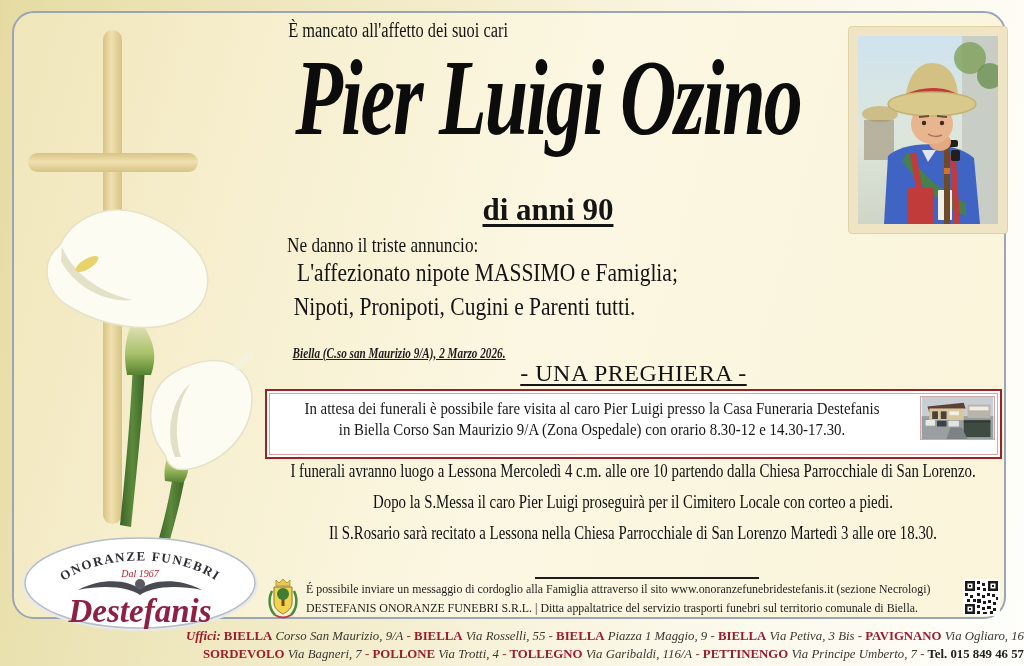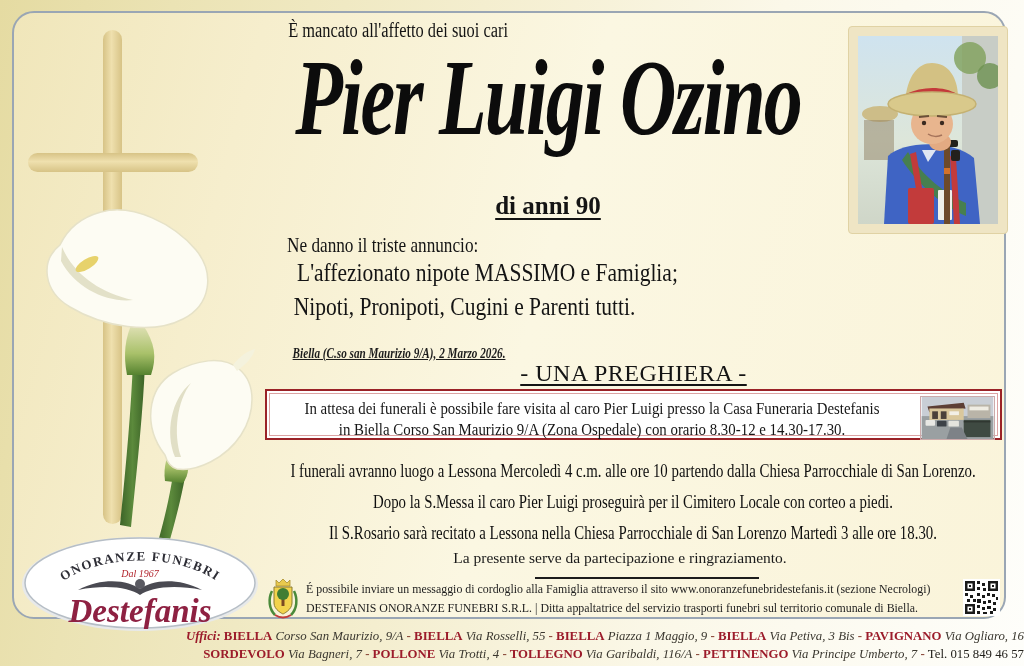--- a/index.html
+++ b/index.html
@@ -12,47 +12,47 @@
   
   .cross-v{position:absolute;left:103px;top:30px;width:19px;height:494px;border-radius:10px;
     background:linear-gradient(to right,#d7c386,#efe0ae 45%,#d7c386);}
   .cross-h{position:absolute;left:28px;top:153px;width:170px;height:19px;border-radius:10px;
     background:linear-gradient(to bottom,#d7c386,#efe0ae 45%,#d7c386);}
   .abs{position:absolute;}
   .intro{left:264px;top:19px;font-size:20px;transform:scaleX(.82);white-space:nowrap;}
   .name{left:248px;top:42px;width:600px;text-align:center;font-size:78px;font-weight:bold;
     font-style:italic;letter-spacing:-2px;line-height:1.05;color:#0c0c0c;
     transform:scaleY(1.38);transform-origin:50% 0;white-space:nowrap;}
-  .age{left:248px;top:192px;width:600px;text-align:center;font-size:25px;font-weight:bold;
+  .age{left:248px;top:192px;width:600px;text-align:center;font-size:31px;font-weight:bold;
     text-decoration:underline;text-underline-offset:4px;}
   .fam-intro{left:266px;top:233px;font-size:21px;transform:scaleX(.82);white-space:nowrap;}
   .fam1{left:266px;top:259px;font-size:25px;transform:scaleX(.86);white-space:nowrap;}
   .fam2{left:266px;top:293px;font-size:25px;transform:scaleX(.86);white-space:nowrap;}
   .dateline{left:266px;top:346px;font-size:14px;font-style:italic;text-decoration:underline;
     transform:scaleX(.8);white-space:nowrap;font-weight:bold;color:#1c1c1c;}
   .prayer{left:265px;top:360px;width:737px;text-align:center;font-size:24px;
     text-decoration:underline;text-underline-offset:3px;letter-spacing:.5px;}
-  .notice-box{left:265px;top:389px;width:737px;height:51px;background:#fff;
+  .notice-box{left:265px;top:389px;width:737px;height:70px;background:#fff;
     border:2px solid #9a2227;box-sizing:border-box;
     box-shadow:inset 0 0 0 2px #ffffff,inset 0 0 0 3px #dca3a3;}
   .notice-text{position:absolute;left:-55px;top:7px;width:760px;text-align:center;
     font-size:17.5px;line-height:21px;color:#161616;transform:scaleX(.85);transform-origin:50% 0;}
   .notice-photo{position:absolute;right:5px;top:5px;width:75px;height:44px;border:1px solid #caa;box-sizing:border-box;}
   .funeral{left:148px;top:455px;width:970px;text-align:center;font-size:19px;line-height:31px;
     color:#0f0f0f;transform:scaleX(.78);transform-origin:50% 0;}
   .closing{left:260px;top:549px;width:720px;text-align:center;font-size:15.5px;color:#1a1a1a;}
   .sepline{left:535px;top:577px;width:224px;height:0;border-top:2px solid #1c1c1c;}
   .footnote{left:306px;top:580px;width:660px;font-size:12.5px;line-height:19px;color:#1d1d1d;
     transform:scaleX(.95);transform-origin:0 0;white-space:nowrap;}
   .addresses{left:0;top:627px;width:1024px;text-align:right;font-size:12.8px;line-height:18px;}
   .addresses .lbl{font-weight:bold;font-style:italic;color:#9c1c2b;}
   .addresses .city{font-weight:bold;color:#9c1c2b;}
   .addresses .addr{font-style:italic;color:#3a372f;}
   .addresses .dash{color:#8a4a3a;font-weight:bold;}
-  .addresses .tel{font-weight:normal;color:#23211c;}
+  .addresses .tel{font-weight:bold;color:#23211c;}
   .photo-frame{left:848px;top:26px;width:160px;height:208px;background:#efe5c4;
     border:1px solid #e0d2a4;border-radius:4px;box-sizing:border-box;padding:9px;}
   .photo-frame svg{display:block;width:140px;height:188px;}
   .logo-wrap{left:20px;top:536px;width:240px;height:96px;}
   .crest{left:266px;top:577px;width:34px;height:42px;}
   .qr{left:963px;top:579px;width:37px;height:37px;}
   .lilies{left:15px;top:185px;width:250px;height:365px;}
 </style>
 </head>
 <body>
@@ -163,21 +163,20 @@
       <polygon points="30,32 42,32 48,44 26,44" fill="#7d8287"></polygon>
       <line x1="44" y1="26" x2="72" y2="26" stroke="#2a2e2a" stroke-width="1"></line>
     </svg>
   </div>
 
   <div class="abs funeral">
     <div>I funerali avranno luogo a Lessona Mercoledì 4 c.m. alle ore 10 partendo dalla Chiesa Parrocchiale di San Lorenzo.</div>
     <div>Dopo la S.Messa il caro Pier Luigi proseguirà per il Cimitero Locale con corteo a piedi.</div>
     <div>Il S.Rosario sarà recitato a Lessona nella Chiesa Parrocchiale di San Lorenzo Martedì 3 alle ore 18.30.</div>
   </div>
-  <div class="abs closing">La presente serve da partecipazione e ringraziamento.</div>
   <div class="abs sepline"></div>
 
   <svg class="abs logo-wrap" viewBox="0 0 240 96">
     <ellipse cx="120" cy="48" rx="118" ry="47" fill="#e7e9ea"></ellipse>
     <ellipse cx="120" cy="47" rx="115" ry="45" fill="#ffffff" stroke="#b6bec6" stroke-width="1.5"></ellipse>
     <defs>
         <path id="arc" d="M 26,66 A 96,52 0 0 1 214,66" fill="none"></path>
       </defs>
     <text font-family="Liberation Serif, serif" font-size="13" font-weight="bold" fill="#2e2e36" letter-spacing="1.5">
       <textPath href="#arc" startOffset="50%" text-anchor="middle">ONORANZE FUNEBRI</textPath>

